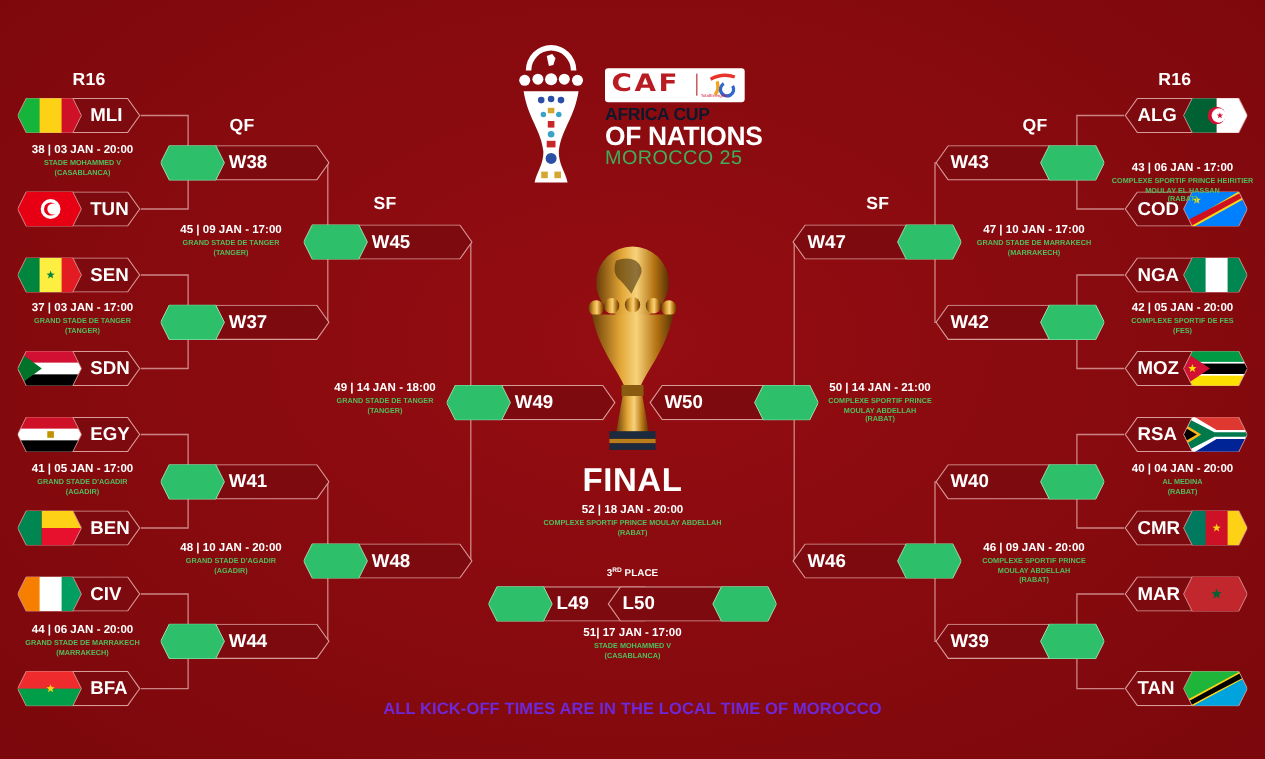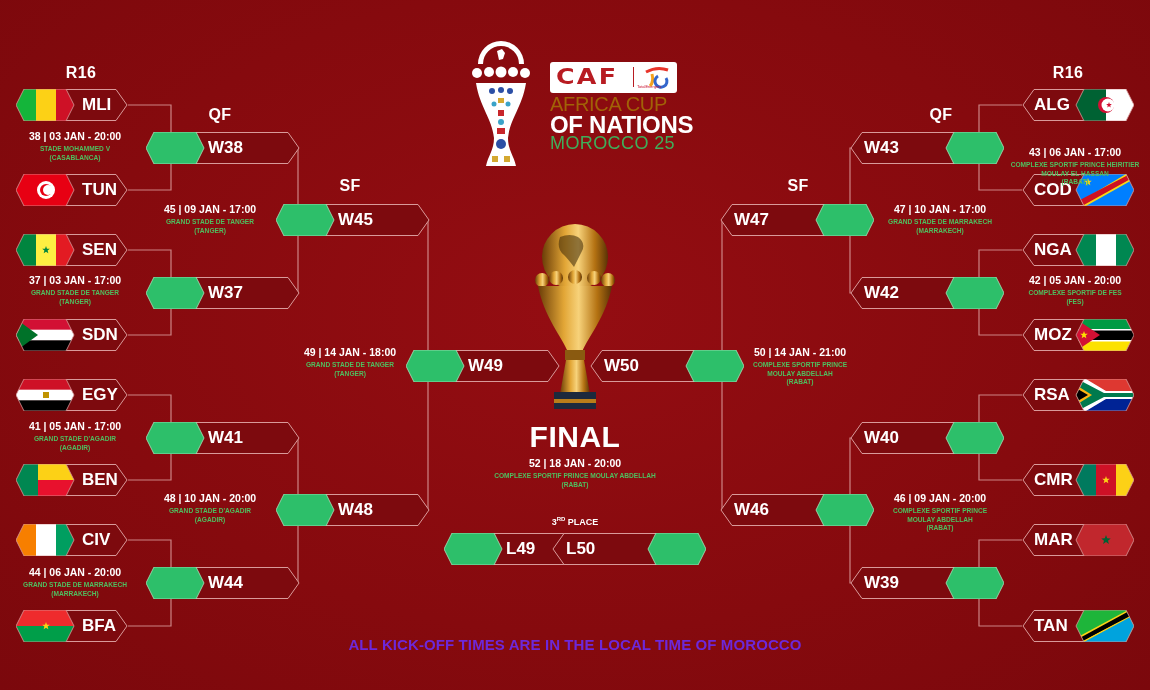--- a/index.html
+++ b/index.html
@@ -53,21 +53,21 @@
   .final-title { position: absolute; left: 475px; top: 420px; width: 200px; text-align: center; font-weight: 700; font-size: 30px; letter-spacing: 0.5px; }
   .third-title { position: absolute; left: 525px; top: 516px; width: 100px; text-align: center; font-weight: 700; font-size: 9px; }
   .third-title sup { font-size: 6px; }
   .footer { position: absolute; left: 300px; top: 636px; width: 550px; text-align: center; font-size: 15px; font-weight: 700; color: #6d28d9; letter-spacing: 0.1px; }
 
   .logo-box { position: absolute; left: 550px; top: 62px; width: 127px; height: 31px; background: #fff; border-radius: 3px; }
   .logo-caf { position: absolute; left: 6px; top: 2px; font-family: "DejaVu Sans", sans-serif; font-weight: 900; font-size: 22px; color: #b81c22; letter-spacing: 2px; transform: scaleX(1.15); transform-origin: left; }
   .logo-sep { position: absolute; left: 83px; top: 5px; width: 1px; height: 20px; background: #b81c22; }
   .logo-te { position: absolute; left: 92px; top: 2px; width: 30px; height: 26px; }
   .logo-te-text { position: absolute; left: 87px; top: 22px; font-size: 4px; color: #c8102e; }
-  .title1 { position: absolute; left: 550px; top: 94px; font-weight: 400; font-size: 20px; line-height: 21px; color: #a16207; letter-spacing: -0.3px; }
+  .title1 { position: absolute; left: 550px; top: 94px; font-weight: 700; font-size: 16px; line-height: 21px; color: #0f172a; letter-spacing: -0.3px; }
   .title2 { position: absolute; left: 550px; top: 114px; font-weight: 700; font-size: 24px; line-height: 21px; color: #fff; letter-spacing: -0.3px; }
   .title3 { position: absolute; left: 550px; top: 134px; font-size: 18px; line-height: 19px; color: #3fae5a; letter-spacing: 0.4px; }
 </style>
 </head>
 <body>
 
 <div id="stage">
 
   <svg class="lines" viewBox="0 0 1150 690">
     <g fill="none" stroke="#d99a9a" stroke-width="1.2" opacity="0.85">
@@ -426,20 +426,25 @@
 
   <div class="match" style="left:1000px;top:130px;width:150px;margin-top:16px;">
     <div class="mt">43 | 06 JAN - 17:00</div>
     <div class="venue" style="width:136px;margin-left:7px;">COMPLEXE SPORTIF PRINCE HEIRITIER MOULAY EL HASSAN</div>
     <div class="venue" style="margin-top:0">(RABAT)</div>
   </div>
   <div class="match" style="left:1000px;top:274px;">
     <div class="mt">42 | 05 JAN - 20:00</div>
     <div class="venue">COMPLEXE SPORTIF DE FES</div>
     <div class="venue" style="margin-top:0">(FES)</div>
+  </div>
+  <div class="match" style="left:1000px;top:420px;">
+    <div class="mt">40 | 04 JAN - 20:00</div>
+    <div class="venue">AL MEDINA</div>
+    <div class="venue" style="margin-top:0">(RABAT)</div>
   </div>
 
   <div class="match" style="left:865px;top:203px;">
     <div class="mt">47 | 10 JAN - 17:00</div>
     <div class="venue">GRAND STADE DE MARRAKECH</div>
     <div class="venue" style="margin-top:0">(MARRAKECH)</div>
   </div>
   <div class="match" style="left:865px;top:492px;">
     <div class="mt">46 | 09 JAN - 20:00</div>
     <div class="venue" style="width:100px;margin-left:25px;">COMPLEXE SPORTIF PRINCE MOULAY ABDELLAH</div>
@@ -551,15 +556,20 @@
   <div id="third">
       <div class="win left" style="left: 444px; top: 533px;"><span><svg width="154" height="32" class="shape">
             <path d="M50 0.5 H142 L153 16 L142 31.5 H50" fill="#7d0a0e" stroke="#d99a9a" stroke-width="1"></path>
             <polygon points="8,0 50,0 58,16 50,32 8,32 0,16" fill="#2dbf6a" stroke="#a8e6bd" stroke-width="0.8"></polygon>
           </svg></span><span class="code">L49</span></div>
       <div class="win right" style="left: 552px; top: 533px;"><span><svg width="154" height="32" class="shape">
             <path d="M104 0.5 H12 L1 16 L12 31.5 H104" fill="#7d0a0e" stroke="#d99a9a" stroke-width="1"></path>
             <polygon points="104,0 146,0 154,16 146,32 104,32 96,16" fill="#2dbf6a" stroke="#a8e6bd" stroke-width="0.8"></polygon>
           </svg></span><span class="code">L50</span></div>
     </div>
+  <div class="match" style="left:500px;top:569px;width:150px;">
+    <div class="mt">51| 17 JAN - 17:00</div>
+    <div class="venue">STADE MOHAMMED V</div>
+    <div class="venue" style="margin-top:0">(CASABLANCA)</div>
+  </div>
 
   <div class="footer">ALL KICK-OFF TIMES ARE IN THE LOCAL TIME OF MOROCCO</div>
 </div>
 
 </body></html>

